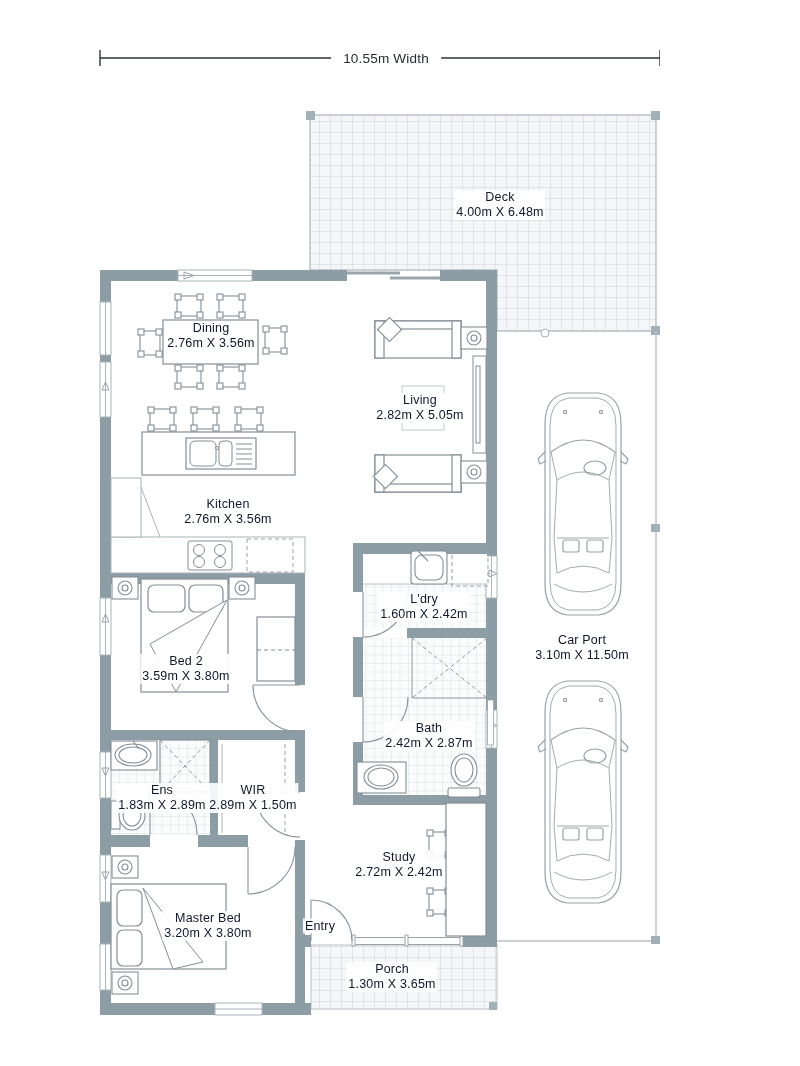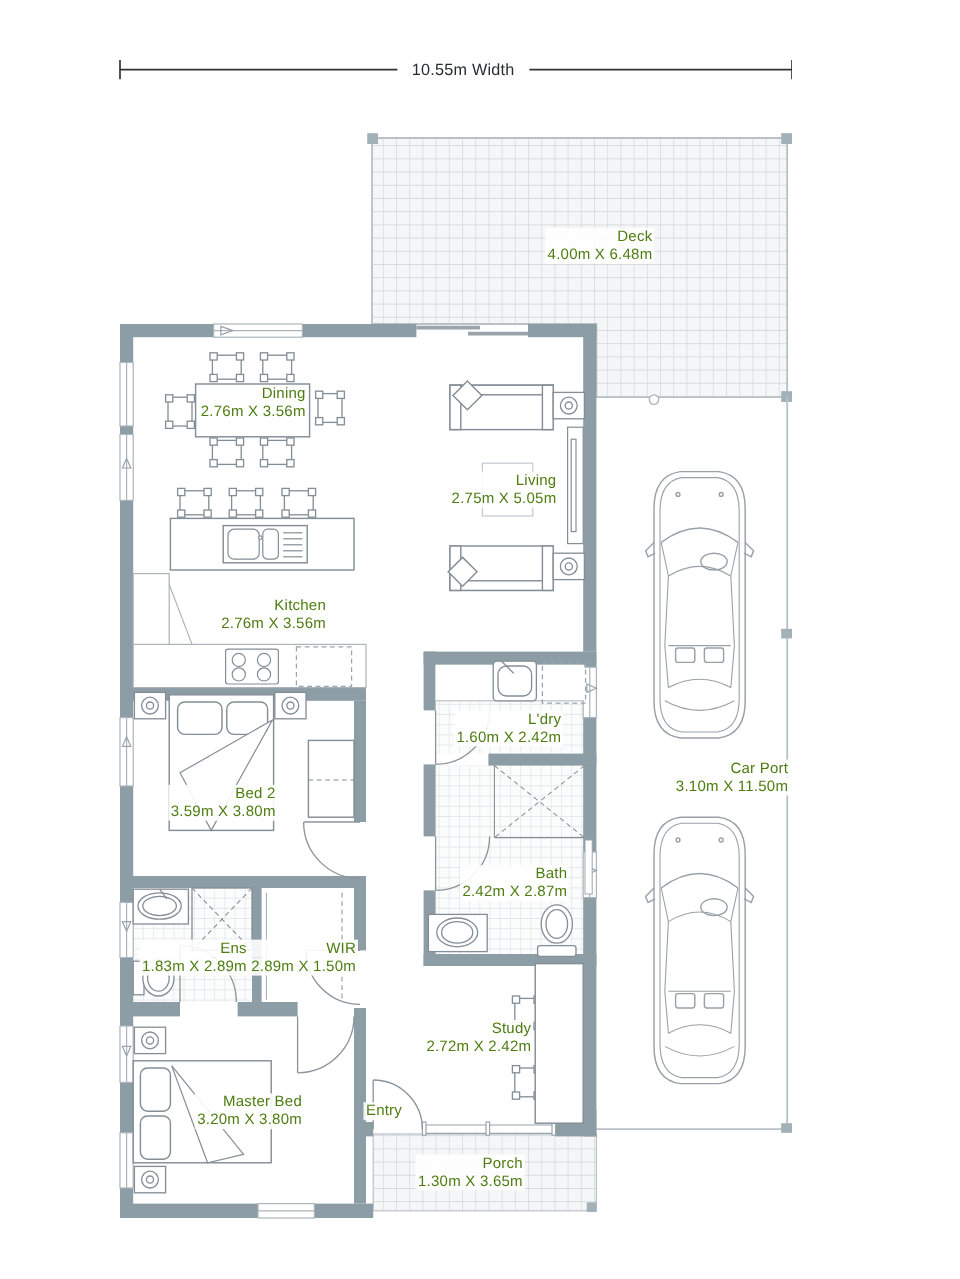--- a/index.html
+++ b/index.html
@@ -1,21 +1,21 @@
 <!DOCTYPE html>
 <html><head>
 <meta charset="utf-8">
 <style>
   *{margin:0;padding:0;box-sizing:border-box}
   html,body{background:#fff}
   .canvas{position:relative;width:660px;height:1066px;background:#ffffff;overflow:hidden;
           font-family:"Liberation Sans",sans-serif}
   .canvas svg{position:absolute;left:0;top:0}
-  .room-label{position:absolute;transform:translate(-50%,-50%);text-align:right;
-              color:#4d7c0f;font-size:12.5px;font-weight:500;line-height:15px;
+  .room-label{position:absolute;transform:translate(-50%,-50%);text-align:center;
+              color:#0f172a;font-size:12.5px;font-weight:500;line-height:15px;
               letter-spacing:.2px;white-space:nowrap;z-index:5}
   .room-label span{display:block;background:rgba(255,255,255,.9);padding:0 2px}
   .dim-label{position:absolute;transform:translate(-50%,-50%);background:#fff;color:#272c30;
              font-size:13.5px;font-weight:500;letter-spacing:.2px;padding:0 12px;
              white-space:nowrap;z-index:5}
   .dim-label.v{transform:translate(-50%,-50%) rotate(-90deg)}
 </style>
 </head>
 <body>
 
@@ -364,35 +364,35 @@
 <div class="room-label" style="left:500px;top:205px">
   <span class="rn">Deck</span>
   <span class="rd">4.00m X 6.48m</span>
 </div>
 <div class="room-label" style="left:211px;top:336px">
   <span class="rn">Dining</span>
   <span class="rd">2.76m X 3.56m</span>
 </div>
 <div class="room-label" style="left:420px;top:408px">
   <span class="rn">Living</span>
-  <span class="rd">2.75m X 5.05m</span>
+  <span class="rd">2.82m X 5.05m</span>
 </div>
 <div class="room-label" style="left:228px;top:512px">
   <span class="rn">Kitchen</span>
   <span class="rd">2.76m X 3.56m</span>
 </div>
 <div class="room-label" style="left:424px;top:607px">
   <span class="rn">L'dry</span>
   <span class="rd">1.60m X 2.42m</span>
 </div>
 <div class="room-label" style="left:186px;top:669px">
   <span class="rn">Bed 2</span>
   <span class="rd">3.59m X 3.80m</span>
 </div>
-<div class="room-label" style="left:610px;top:648px">
+<div class="room-label" style="left:582px;top:648px">
   <span class="rn">Car Port</span>
   <span class="rd">3.10m X 11.50m</span>
 </div>
 <div class="room-label" style="left:429px;top:736px">
   <span class="rn">Bath</span>
   <span class="rd">2.42m X 2.87m</span>
 </div>
 <div class="room-label" style="left:162px;top:798px">
   <span class="rn">Ens</span>
   <span class="rd">1.83m X 2.89m</span>

